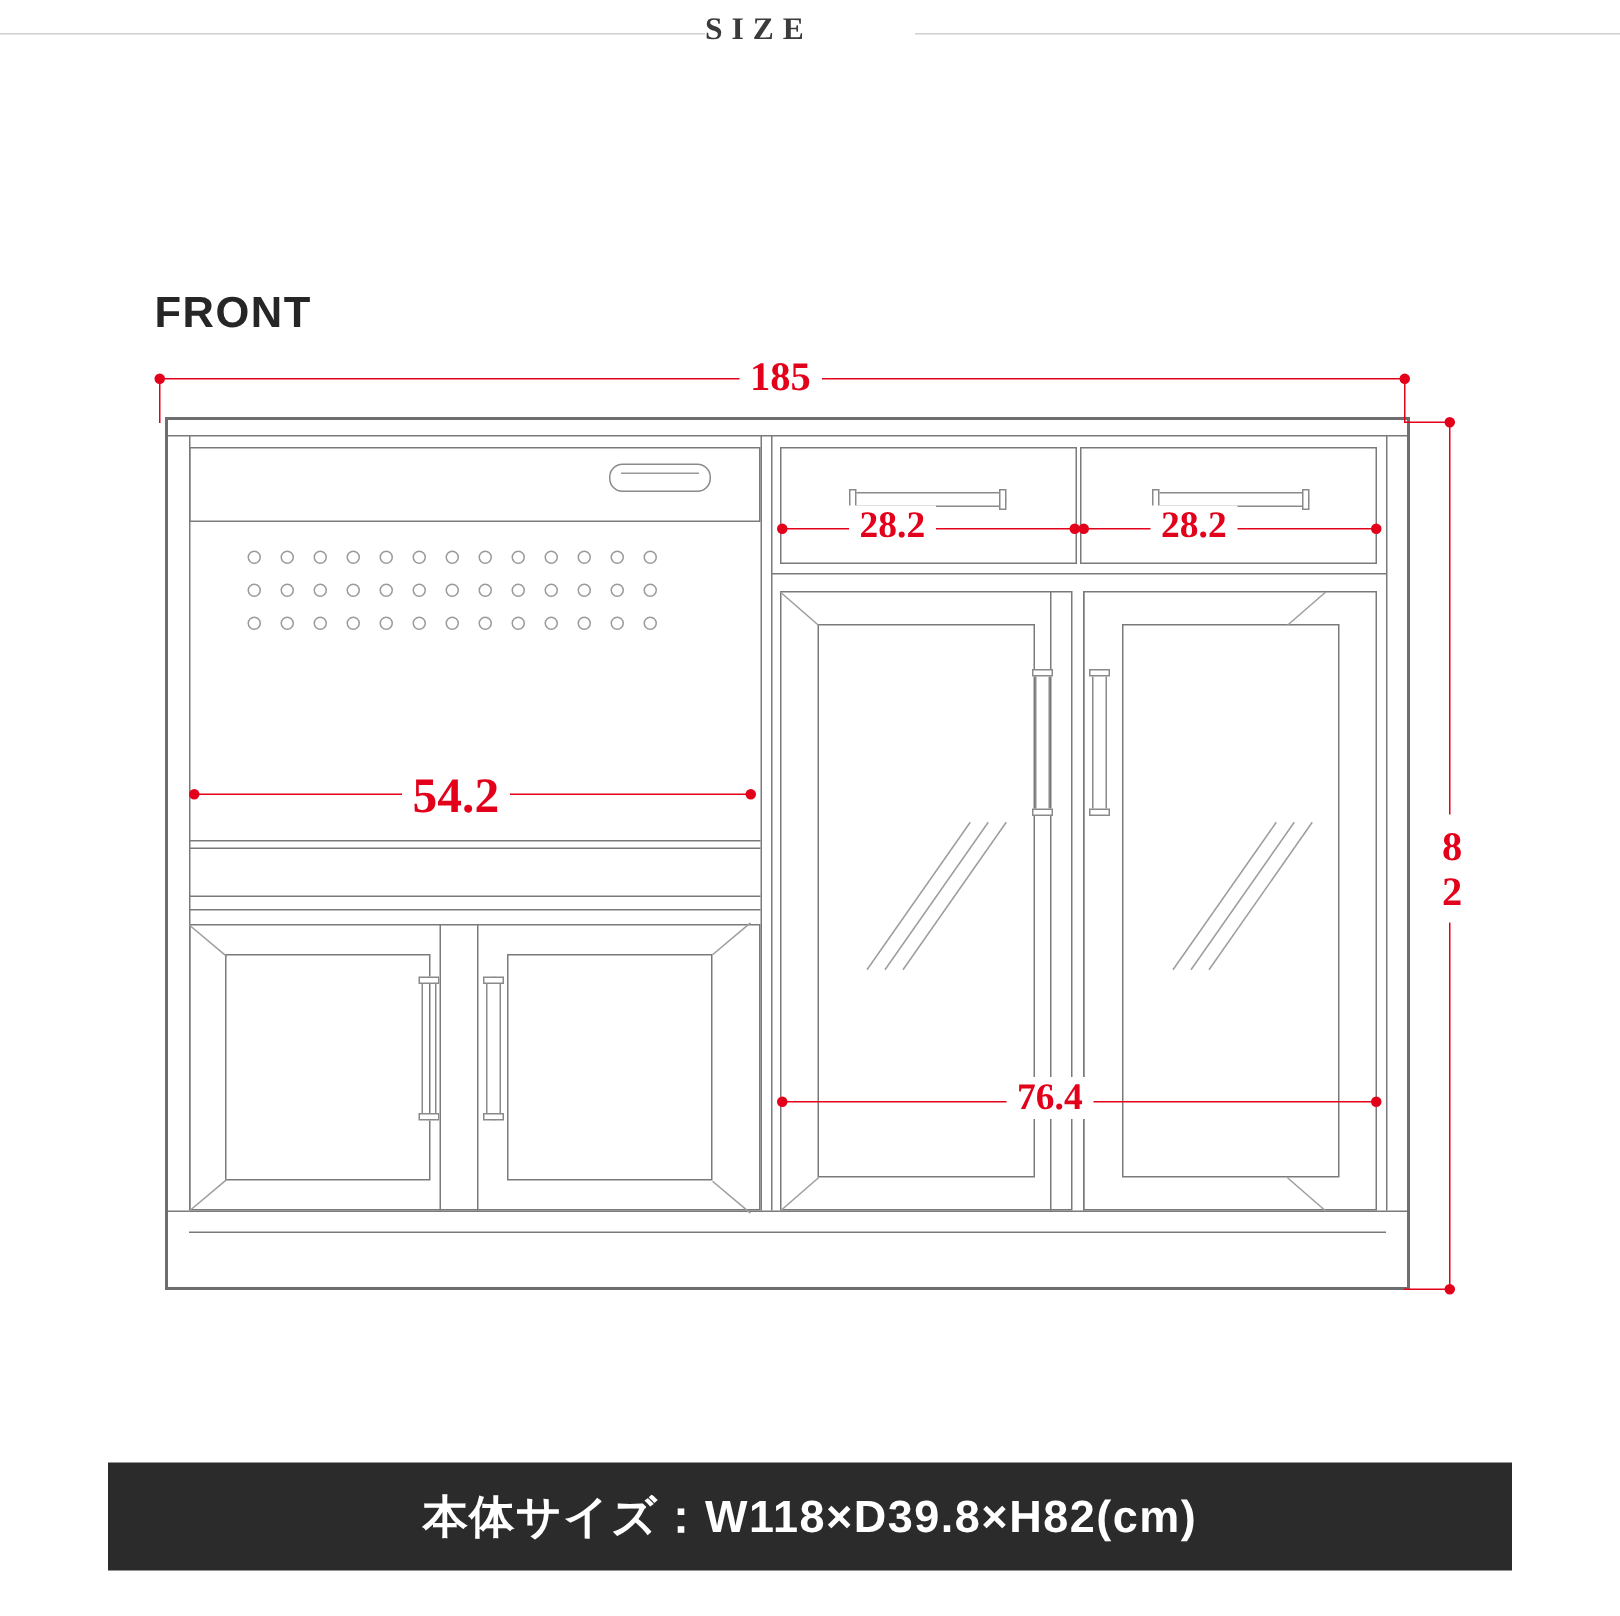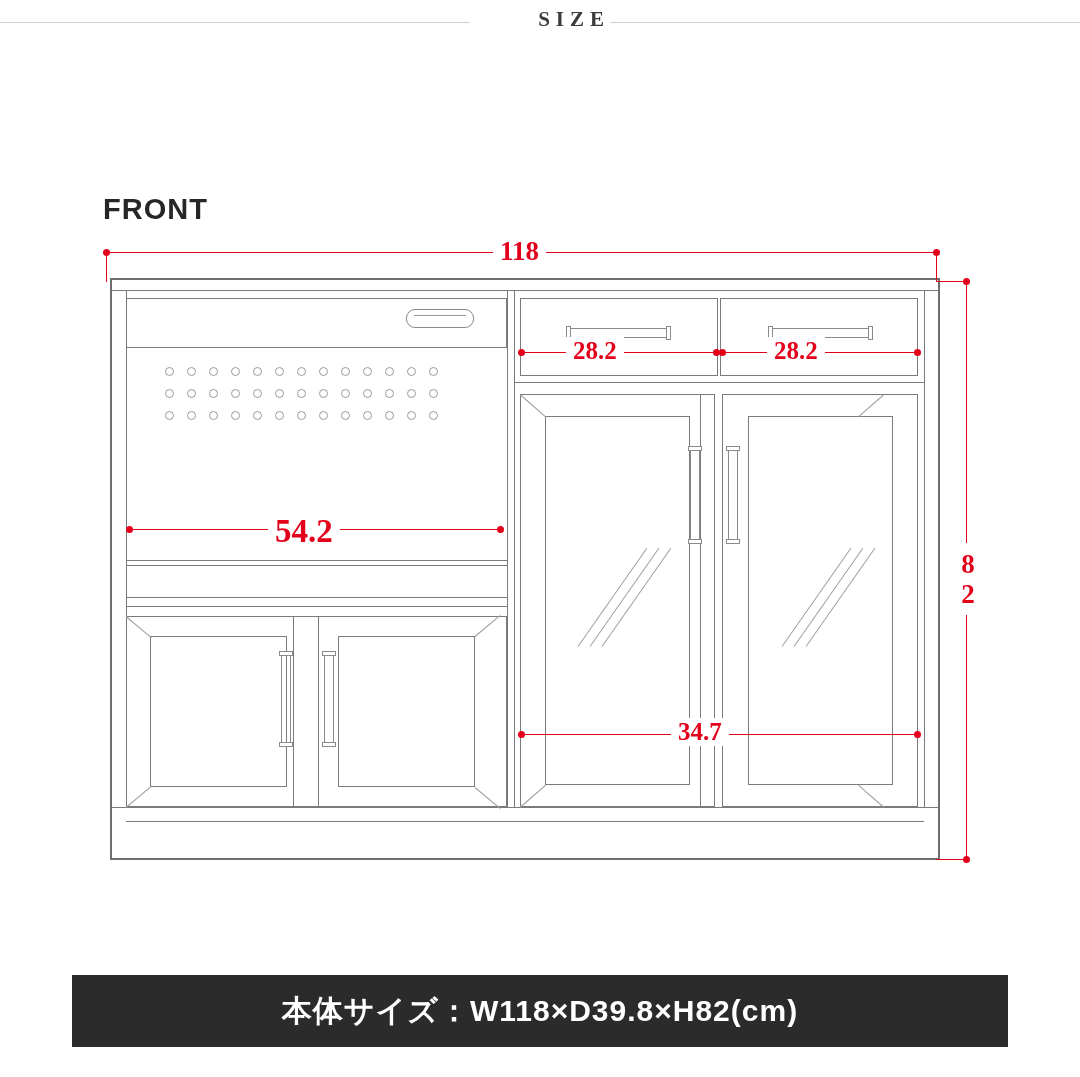--- a/index.html
+++ b/index.html
@@ -29,21 +29,21 @@
     height: 1px;
     background: #cfcfcf;
   }
   .header .rule.left  { left: 0;    width: 470px; }
   .header .rule.right { left: 610px; width: 470px; }
   .header .title {
     position: absolute;
     top: 7px;
     left: 470px;
     width: 140px;
-    text-align: right;
+    text-align: left;
     font-size: 21px;
     font-weight: bold;
     letter-spacing: 6px;
     color: #3b3b3b;
     font-family: "Liberation Serif", serif;
   }
 
   
   .drawing {
     position: absolute;
@@ -315,21 +315,21 @@
   <div class="sheen" style="left:806px; top:600px; width:120px; transform:rotate(-55deg);"></div>
 
   <div class="ln v" style="left:700px; top:348px; height:413px;"></div>
   <div class="ln v" style="left:722px; top:348px; height:413px;"></div>
   <div class="handle-v" style="left:690px; top:400px; height:98px;"></div>
   <div class="handle-v" style="left:728px; top:400px; height:98px;"></div>
 
   <div class="dot" style="left:103px; top:203px;"></div>
   <div class="dot" style="left:933px; top:203px;"></div>
   <div class="dim-line h" style="left:106px; top:206px; width:830px;"></div>
-  <div class="dim-text" style="left:493px; top:190px; font-size:27px;">118</div>
+  <div class="dim-text" style="left:493px; top:190px; font-size:27px;">185</div>
   <div class="dim-line v" style="left:106px; top:206px; height:30px;"></div>
   <div class="dim-line v" style="left:936px; top:206px; height:30px;"></div>
 
   <div class="dot" style="left:963px; top:232px;"></div>
   <div class="dot" style="left:963px; top:810px;"></div>
   <div class="dim-line v" style="left:966px; top:235px; height:578px;"></div>
   <div class="dim-line h" style="left:936px; top:235px; width:34px;"></div>
   <div class="dim-line h" style="left:936px; top:813px; width:34px;"></div>
   <div class="dim-text" style="left:952px; top:497px; font-size:27px; writing-mode:vertical-rl; text-orientation:upright; padding:6px 0;">82</div>
 
@@ -344,19 +344,19 @@
   <div class="dim-text" style="left:566px; top:291px; font-size:25px;">28.2</div>
 
   <div class="dot" style="left:719px; top:303px;"></div>
   <div class="dot" style="left:914px; top:303px;"></div>
   <div class="dim-line h" style="left:722px; top:306px; width:195px;"></div>
   <div class="dim-text" style="left:767px; top:291px; font-size:25px;">28.2</div>
 
   <div class="dot" style="left:518px; top:685px;"></div>
   <div class="dot" style="left:914px; top:685px;"></div>
   <div class="dim-line h" style="left:521px; top:688px; width:396px;"></div>
-  <div class="dim-text" style="left:671px; top:672px; font-size:25px;">34.7</div>
+  <div class="dim-text" style="left:671px; top:672px; font-size:25px;">76.4</div>
 
 </div>
 
 <div class="footer">
   <div class="txt">本体サイズ：W118×D39.8×H82(cm)</div>
 </div>
 
 </body></html>

